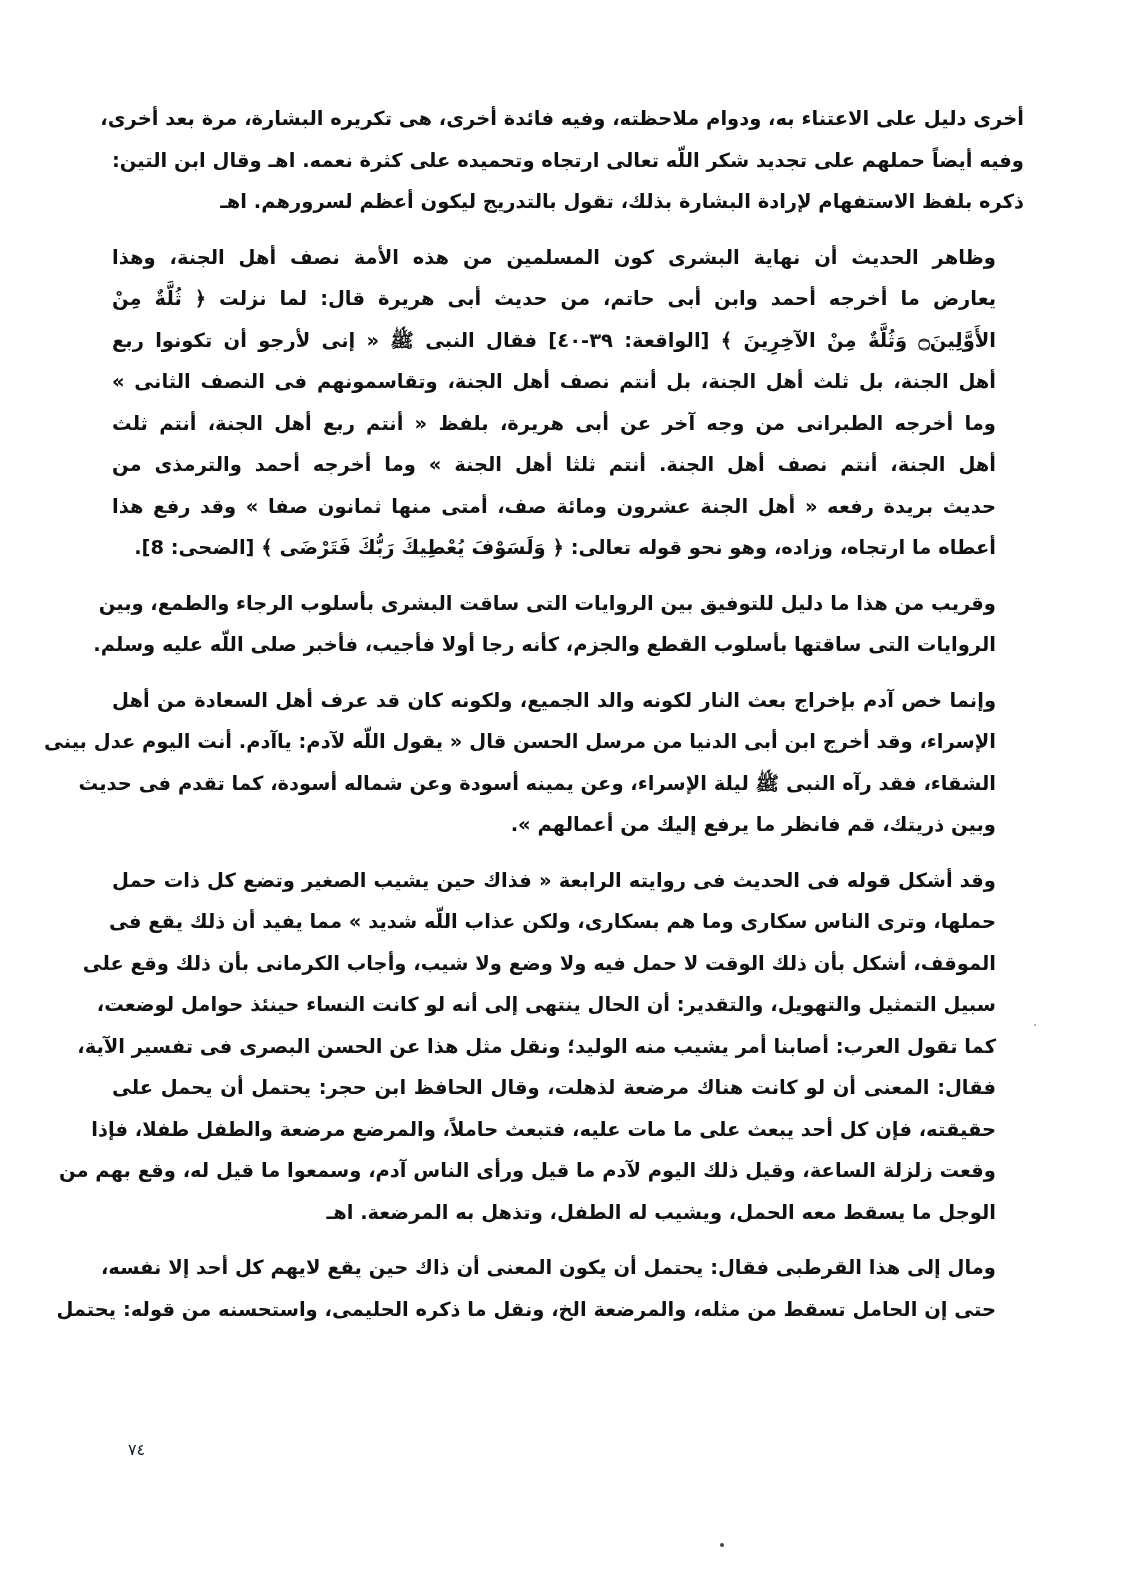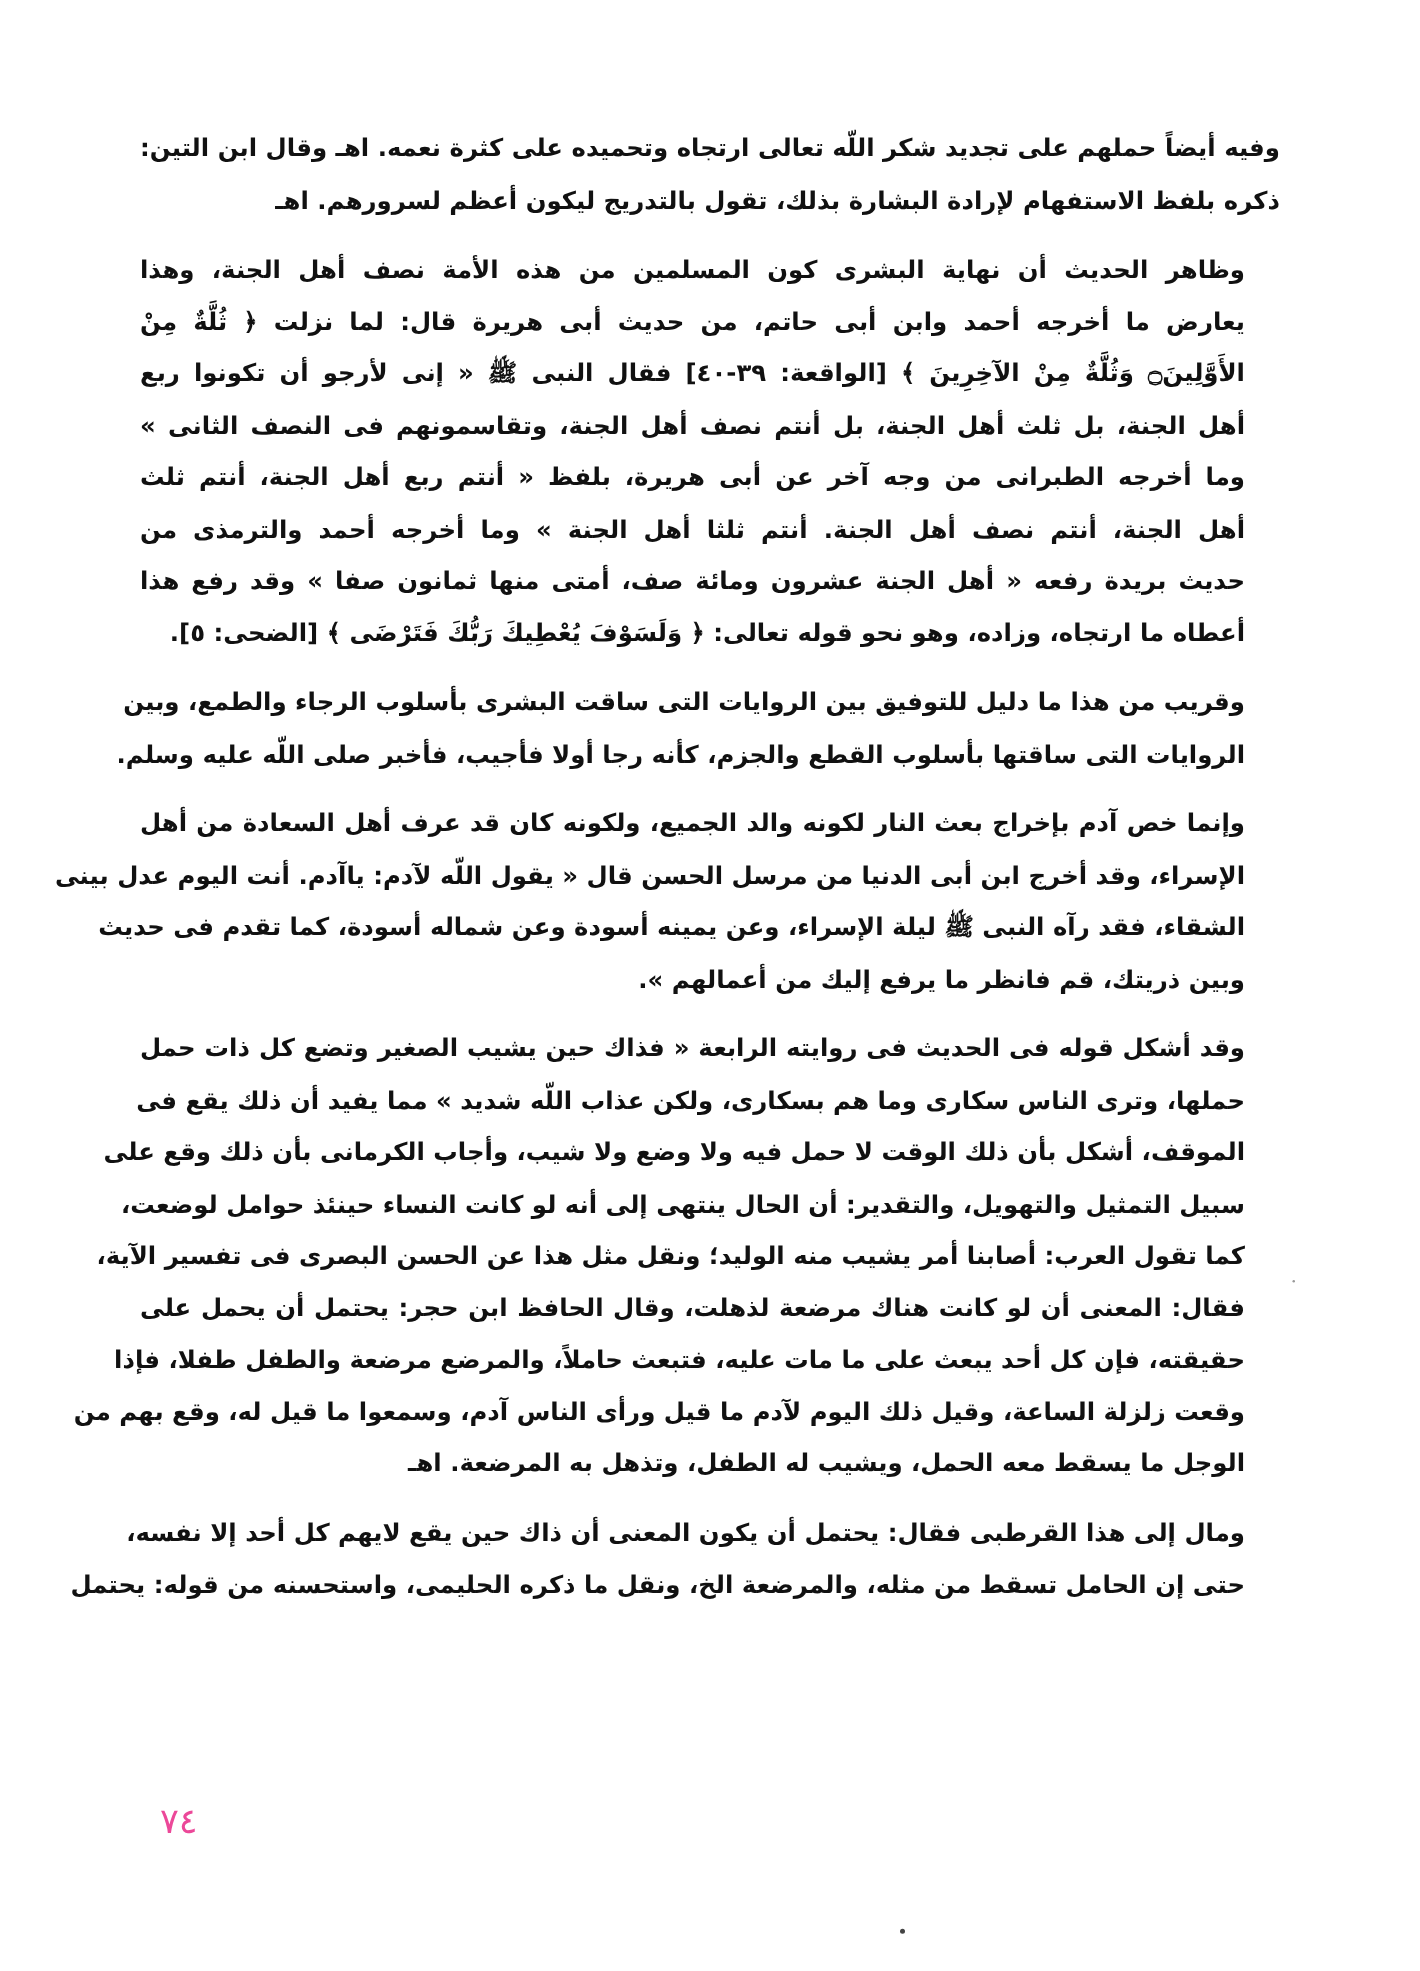--- a/index.html
+++ b/index.html
@@ -41,50 +41,51 @@
       text-align-last: justify;
       text-align: justify;
     }
     .line.last {
       text-align-last: right;
     }
     .page-number {
       position: absolute;
       left: 128px;
       top: 1440px;
-      font-size: 28px;
+      font-size: 16px;
       font-family: "DejaVu Sans", sans-serif;
       direction: rtl;
-      color: #ec4899;
+      color: #0f172a;
     }
     .speck {
       position: absolute;
       background: #444;
       border-radius: 50%;
     }
   </style>
 </head>
 <body>
 
 <div class="page">
 
   <p class="para first">
+    <span class="line">أخرى دليل على الاعتناء به، ودوام ملاحظته، وفيه فائدة أخرى، هى تكريره البشارة، مرة بعد أخرى،</span>
     <span class="line">وفيه أيضاً حملهم على تجديد شكر اللّه تعالى ارتجاه وتحميده على كثرة نعمه. اهـ وقال ابن التين:</span>
     <span class="line last">ذكره بلفظ الاستفهام لإرادة البشارة بذلك، تقول بالتدريج ليكون أعظم لسرورهم. اهـ</span>
   </p>
 
   <p class="para">
     <span class="line">وظاهر الحديث أن نهاية البشرى كون المسلمين من هذه الأمة نصف أهل الجنة، وهذا</span>
     <span class="line">يعارض ما أخرجه أحمد وابن أبى حاتم، من حديث أبى هريرة قال: لما نزلت ﴿ ثُلَّةٌ مِنْ</span>
     <span class="line">الأَوَّلِينَ۝ وَثُلَّةٌ مِنْ الآخِرِينَ ﴾ [الواقعة: ٣٩-٤٠] فقال النبى ﷺ « إنى لأرجو أن تكونوا ربع</span>
     <span class="line">أهل الجنة، بل ثلث أهل الجنة، بل أنتم نصف أهل الجنة، وتقاسمونهم فى النصف الثانى »</span>
     <span class="line">وما أخرجه الطبرانى من وجه آخر عن أبى هريرة، بلفظ « أنتم ربع أهل الجنة، أنتم ثلث</span>
     <span class="line">أهل الجنة، أنتم نصف أهل الجنة. أنتم ثلثا أهل الجنة » وما أخرجه أحمد والترمذى من</span>
     <span class="line">حديث بريدة رفعه « أهل الجنة عشرون ومائة صف، أمتى منها ثمانون صفا » وقد رفع هذا</span>
-    <span class="line last">أعطاه ما ارتجاه، وزاده، وهو نحو قوله تعالى: ﴿ وَلَسَوْفَ يُعْطِيكَ رَبُّكَ فَتَرْضَى ﴾ [الضحى: ٥].</span>
+    <span class="line last">أعطاه ما ارتجاه، وزاده، وهو نحو قوله تعالى: ﴿ وَلَسَوْفَ يُعْطِيكَ رَبُّكَ فَتَرْضَى ﴾ [الضحى: 8].</span>
   </p>
 
   <p class="para">
     <span class="line">وقريب من هذا ما دليل للتوفيق بين الروايات التى ساقت البشرى بأسلوب الرجاء والطمع، وبين</span>
     <span class="line last">الروايات التى ساقتها بأسلوب القطع والجزم، كأنه رجا أولا فأجيب، فأخبر صلى اللّه عليه وسلم.</span>
   </p>
 
   <p class="para">
     <span class="line">وإنما خص آدم بإخراج بعث النار لكونه والد الجميع، ولكونه كان قد عرف أهل السعادة من أهل</span>
     <span class="line">الإسراء، وقد أخرج ابن أبى الدنيا من مرسل الحسن قال « يقول اللّه لآدم: ياآدم. أنت اليوم عدل بينى</span>

